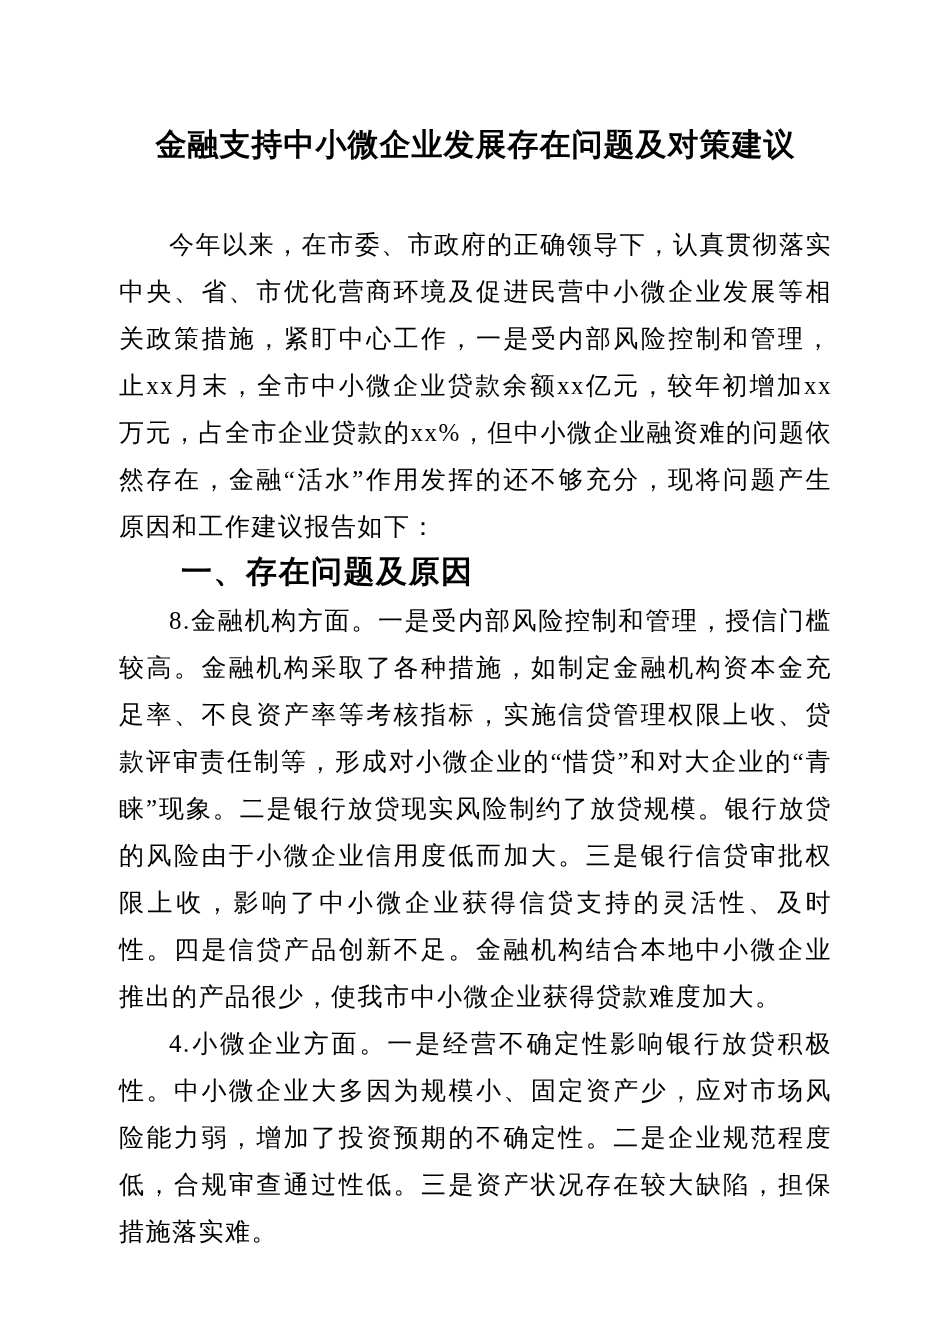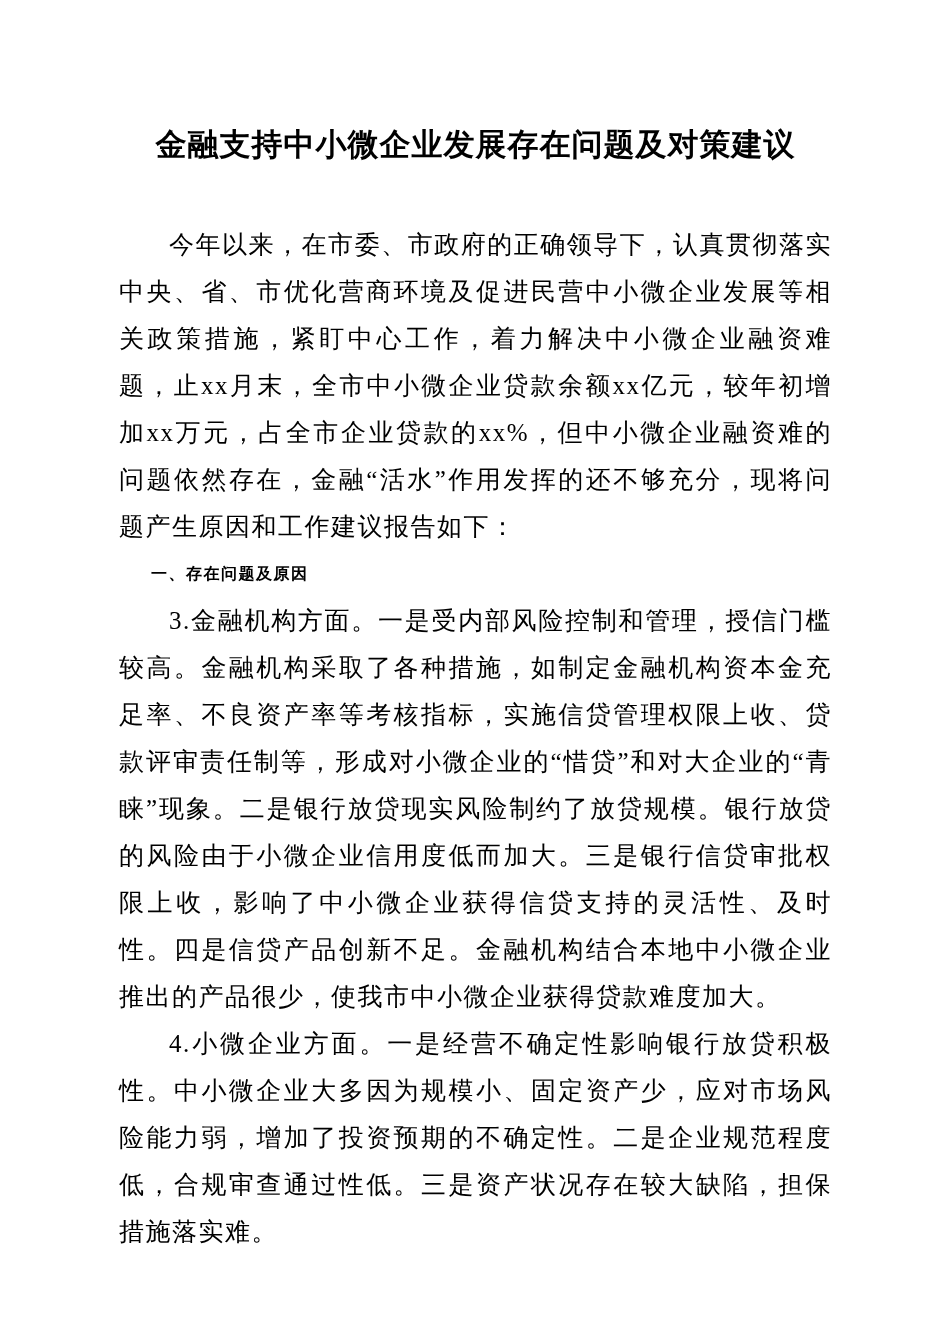--- a/index.html
+++ b/index.html
@@ -30,37 +30,37 @@
       margin: 0;
       font-size: 25px;
       line-height: 47px;
       letter-spacing: 1.5px;
       text-indent: 2em;
       text-align: justify;
       word-break: break-all;
     }
     .section-heading {
       margin: 0;
-      font-size: 16px;
+      font-size: 31px;
       line-height: 47px;
       letter-spacing: 1.5px;
       text-indent: 2em;
       font-weight: 700;
-      font-family: Liberation Serif, serif;
+      font-family: Liberation Mono, monospace;
       text-align: justify;
     }
   </style>
 </head>
 <body>
 
 <div class="page">
 
   <h1 class="doc-title">金融支持中小微企业发展存在问题及对策建议</h1>
 
-  <p class="para">今年以来，在市委、市政府的正确领导下，认真贯彻落实中央、省、市优化营商环境及促进民营中小微企业发展等相关政策措施，紧盯中心工作，着力解决中小微企业融资难题，止xx月末，全市中小微企业贷款余额xx亿元，较年初增加xx万元，占全市企业贷款的xx%，但中小微企业融资难的问题依然存在，金融“活水”作用发挥的还不够充分，现将问题产生原因和工作建议报告如下：</p>
+  <p class="para">今年以来，在市委、市政府的正确领导下，认真贯彻落实中央、省、市优化营商环境及促进民营中小微企业发展等相关政策措施，紧盯中心工作，一是受内部风险控制和管理，止xx月末，全市中小微企业贷款余额xx亿元，较年初增加xx万元，占全市企业贷款的xx%，但中小微企业融资难的问题依然存在，金融“活水”作用发挥的还不够充分，现将问题产生原因和工作建议报告如下：</p>
 
   <h2 class="section-heading">一、存在问题及原因</h2>
 
-  <p class="para">3.金融机构方面。一是受内部风险控制和管理，授信门槛较高。金融机构采取了各种措施，如制定金融机构资本金充足率、不良资产率等考核指标，实施信贷管理权限上收、贷款评审责任制等，形成对小微企业的“惜贷”和对大企业的“青睐”现象。二是银行放贷现实风险制约了放贷规模。银行放贷的风险由于小微企业信用度低而加大。三是银行信贷审批权限上收，影响了中小微企业获得信贷支持的灵活性、及时性。四是信贷产品创新不足。金融机构结合本地中小微企业推出的产品很少，使我市中小微企业获得贷款难度加大。</p>
+  <p class="para">8.金融机构方面。一是受内部风险控制和管理，授信门槛较高。金融机构采取了各种措施，如制定金融机构资本金充足率、不良资产率等考核指标，实施信贷管理权限上收、贷款评审责任制等，形成对小微企业的“惜贷”和对大企业的“青睐”现象。二是银行放贷现实风险制约了放贷规模。银行放贷的风险由于小微企业信用度低而加大。三是银行信贷审批权限上收，影响了中小微企业获得信贷支持的灵活性、及时性。四是信贷产品创新不足。金融机构结合本地中小微企业推出的产品很少，使我市中小微企业获得贷款难度加大。</p>
 
   <p class="para">4.小微企业方面。一是经营不确定性影响银行放贷积极性。中小微企业大多因为规模小、固定资产少，应对市场风险能力弱，增加了投资预期的不确定性。二是企业规范程度低，合规审查通过性低。三是资产状况存在较大缺陷，担保措施落实难。</p>
 
 </div>
 
 </body></html>

